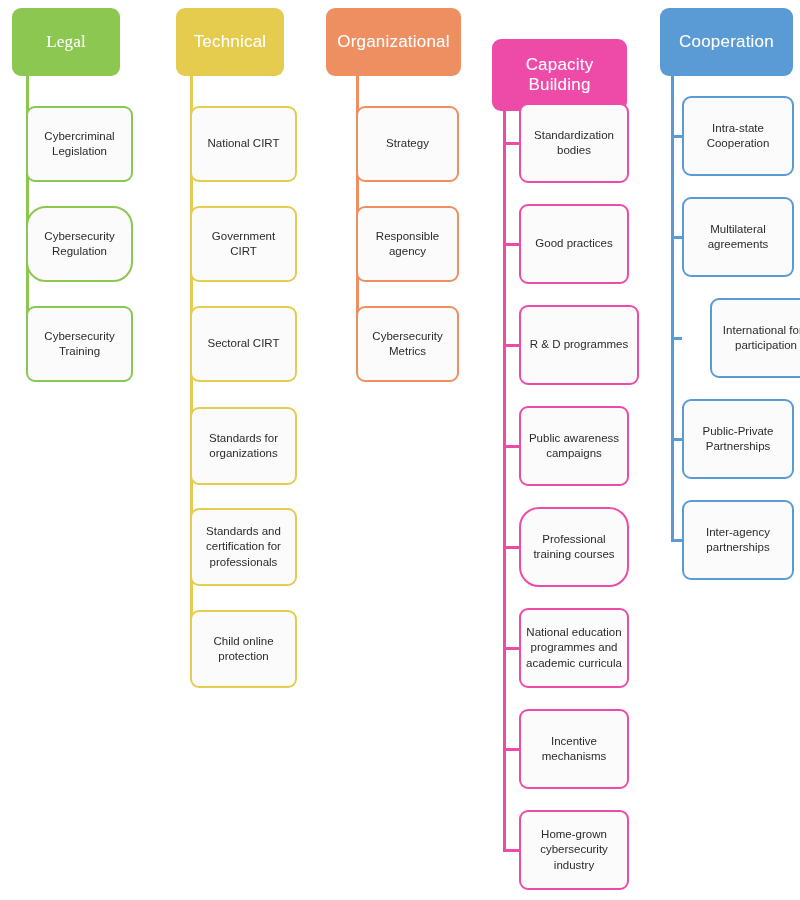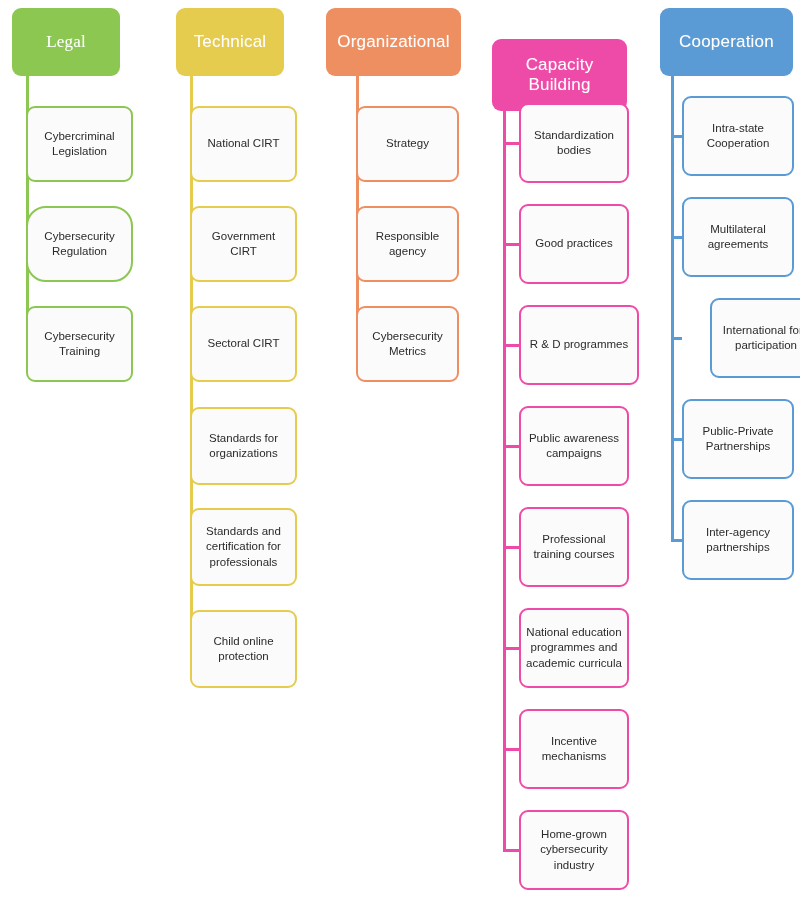--- a/index.html
+++ b/index.html
@@ -139,21 +139,21 @@
       </div>
       <div class="stub" style="left: 503px; top: 343.5px; width: 16px; background: rgb(238, 75, 168);"></div>
       <div class="node" style="left: 519px; top: 305px; width: 120px; height: 80px; border-color: rgb(238, 75, 168);">
         <span class="node-label">R &amp; D programmes</span>
       </div>
       <div class="stub" style="left: 503px; top: 444.5px; width: 16px; background: rgb(238, 75, 168);"></div>
       <div class="node" style="left: 519px; top: 406px; width: 110px; height: 80px; border-color: rgb(238, 75, 168);">
         <span class="node-label">Public awareness campaigns</span>
       </div>
       <div class="stub" style="left: 503px; top: 545.5px; width: 16px; background: rgb(238, 75, 168);"></div>
-      <div class="node" style="left: 519px; top: 507px; width: 110px; height: 80px; border-color: rgb(238, 75, 168);">
+      <div class="node" style="left: 519px; top: 507px; width: 110px; height: 80px; border-color: rgb(238, 75, 168); border-radius: 20px;">
         <span class="node-label">Professional training courses</span>
       </div>
       <div class="stub" style="left: 503px; top: 646.5px; width: 16px; background: rgb(238, 75, 168);"></div>
       <div class="node" style="left: 519px; top: 608px; width: 110px; height: 80px; border-color: rgb(238, 75, 168);">
         <span class="node-label">National education programmes and academic curricula</span>
       </div>
       <div class="stub" style="left: 503px; top: 747.5px; width: 16px; background: rgb(238, 75, 168);"></div>
       <div class="node" style="left: 519px; top: 709px; width: 110px; height: 80px; border-color: rgb(238, 75, 168);">
         <span class="node-label">Incentive mechanisms</span>
       </div>

